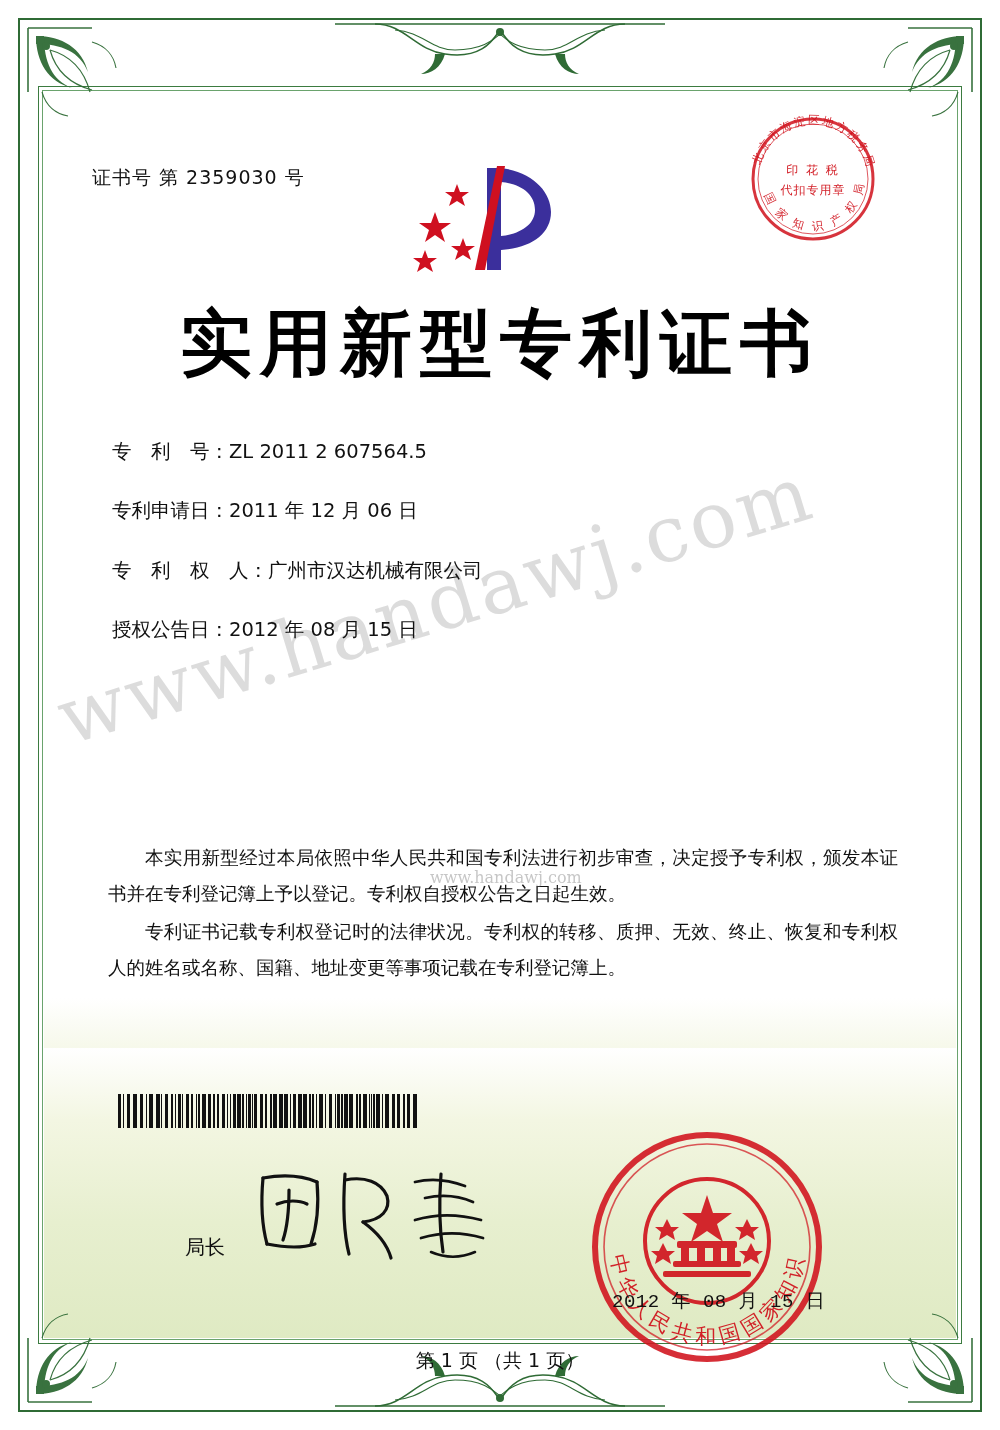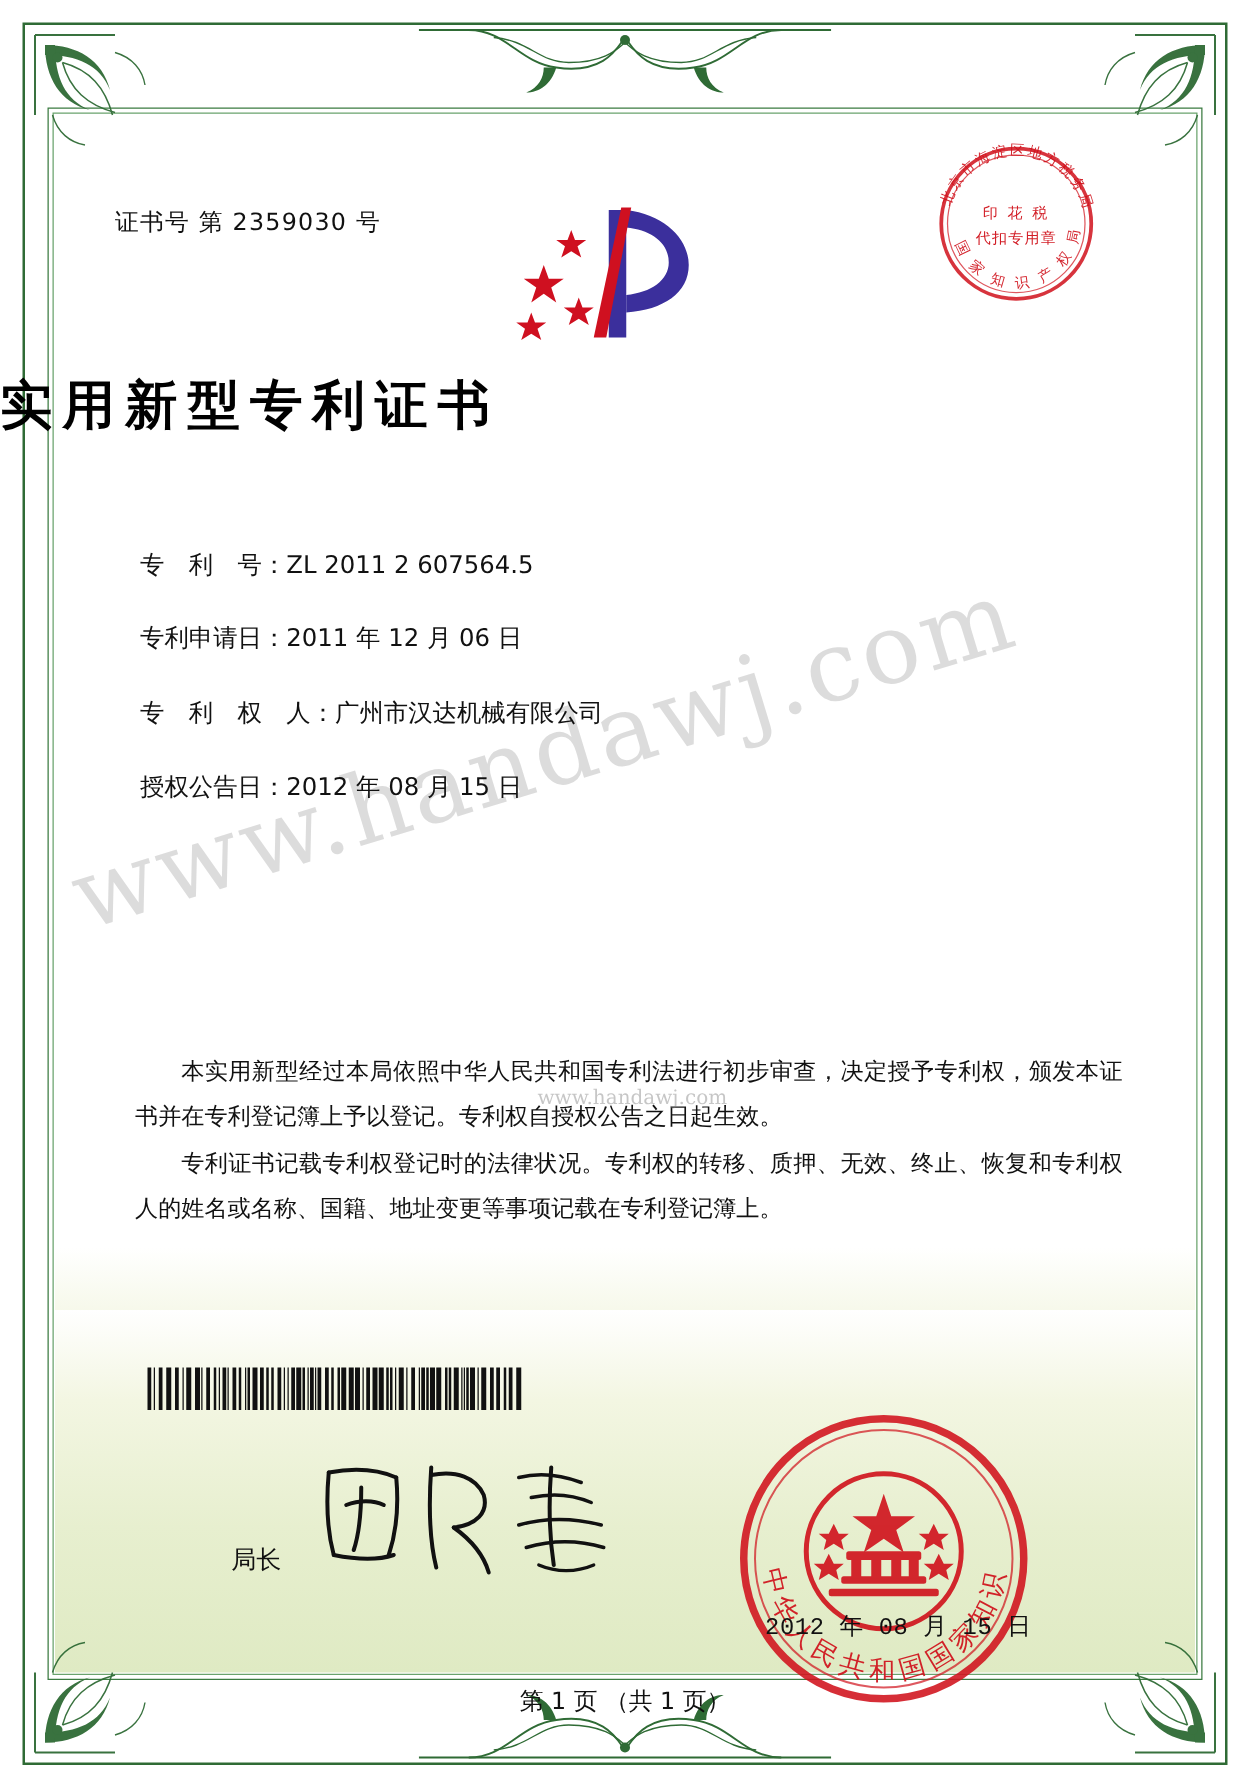--- a/index.html
+++ b/index.html
@@ -124,22 +124,22 @@
     right: 112px;
     top: 104px;
     width: 150px;
     height: 150px;
   }
 
   .title {
     position: absolute;
     left: 0; right: 0;
     top: 296px;
-    text-align: left;
-    font-size: 42px;
+    text-align: center;
+    font-size: 72px;
     font-weight: bold;
     letter-spacing: 8px;
     color: #000;
     font-family: "DejaVu Sans", "Liberation Sans", sans-serif;
   }
 
   .fields {
     position: absolute;
     left: 112px;
     top: 440px;

